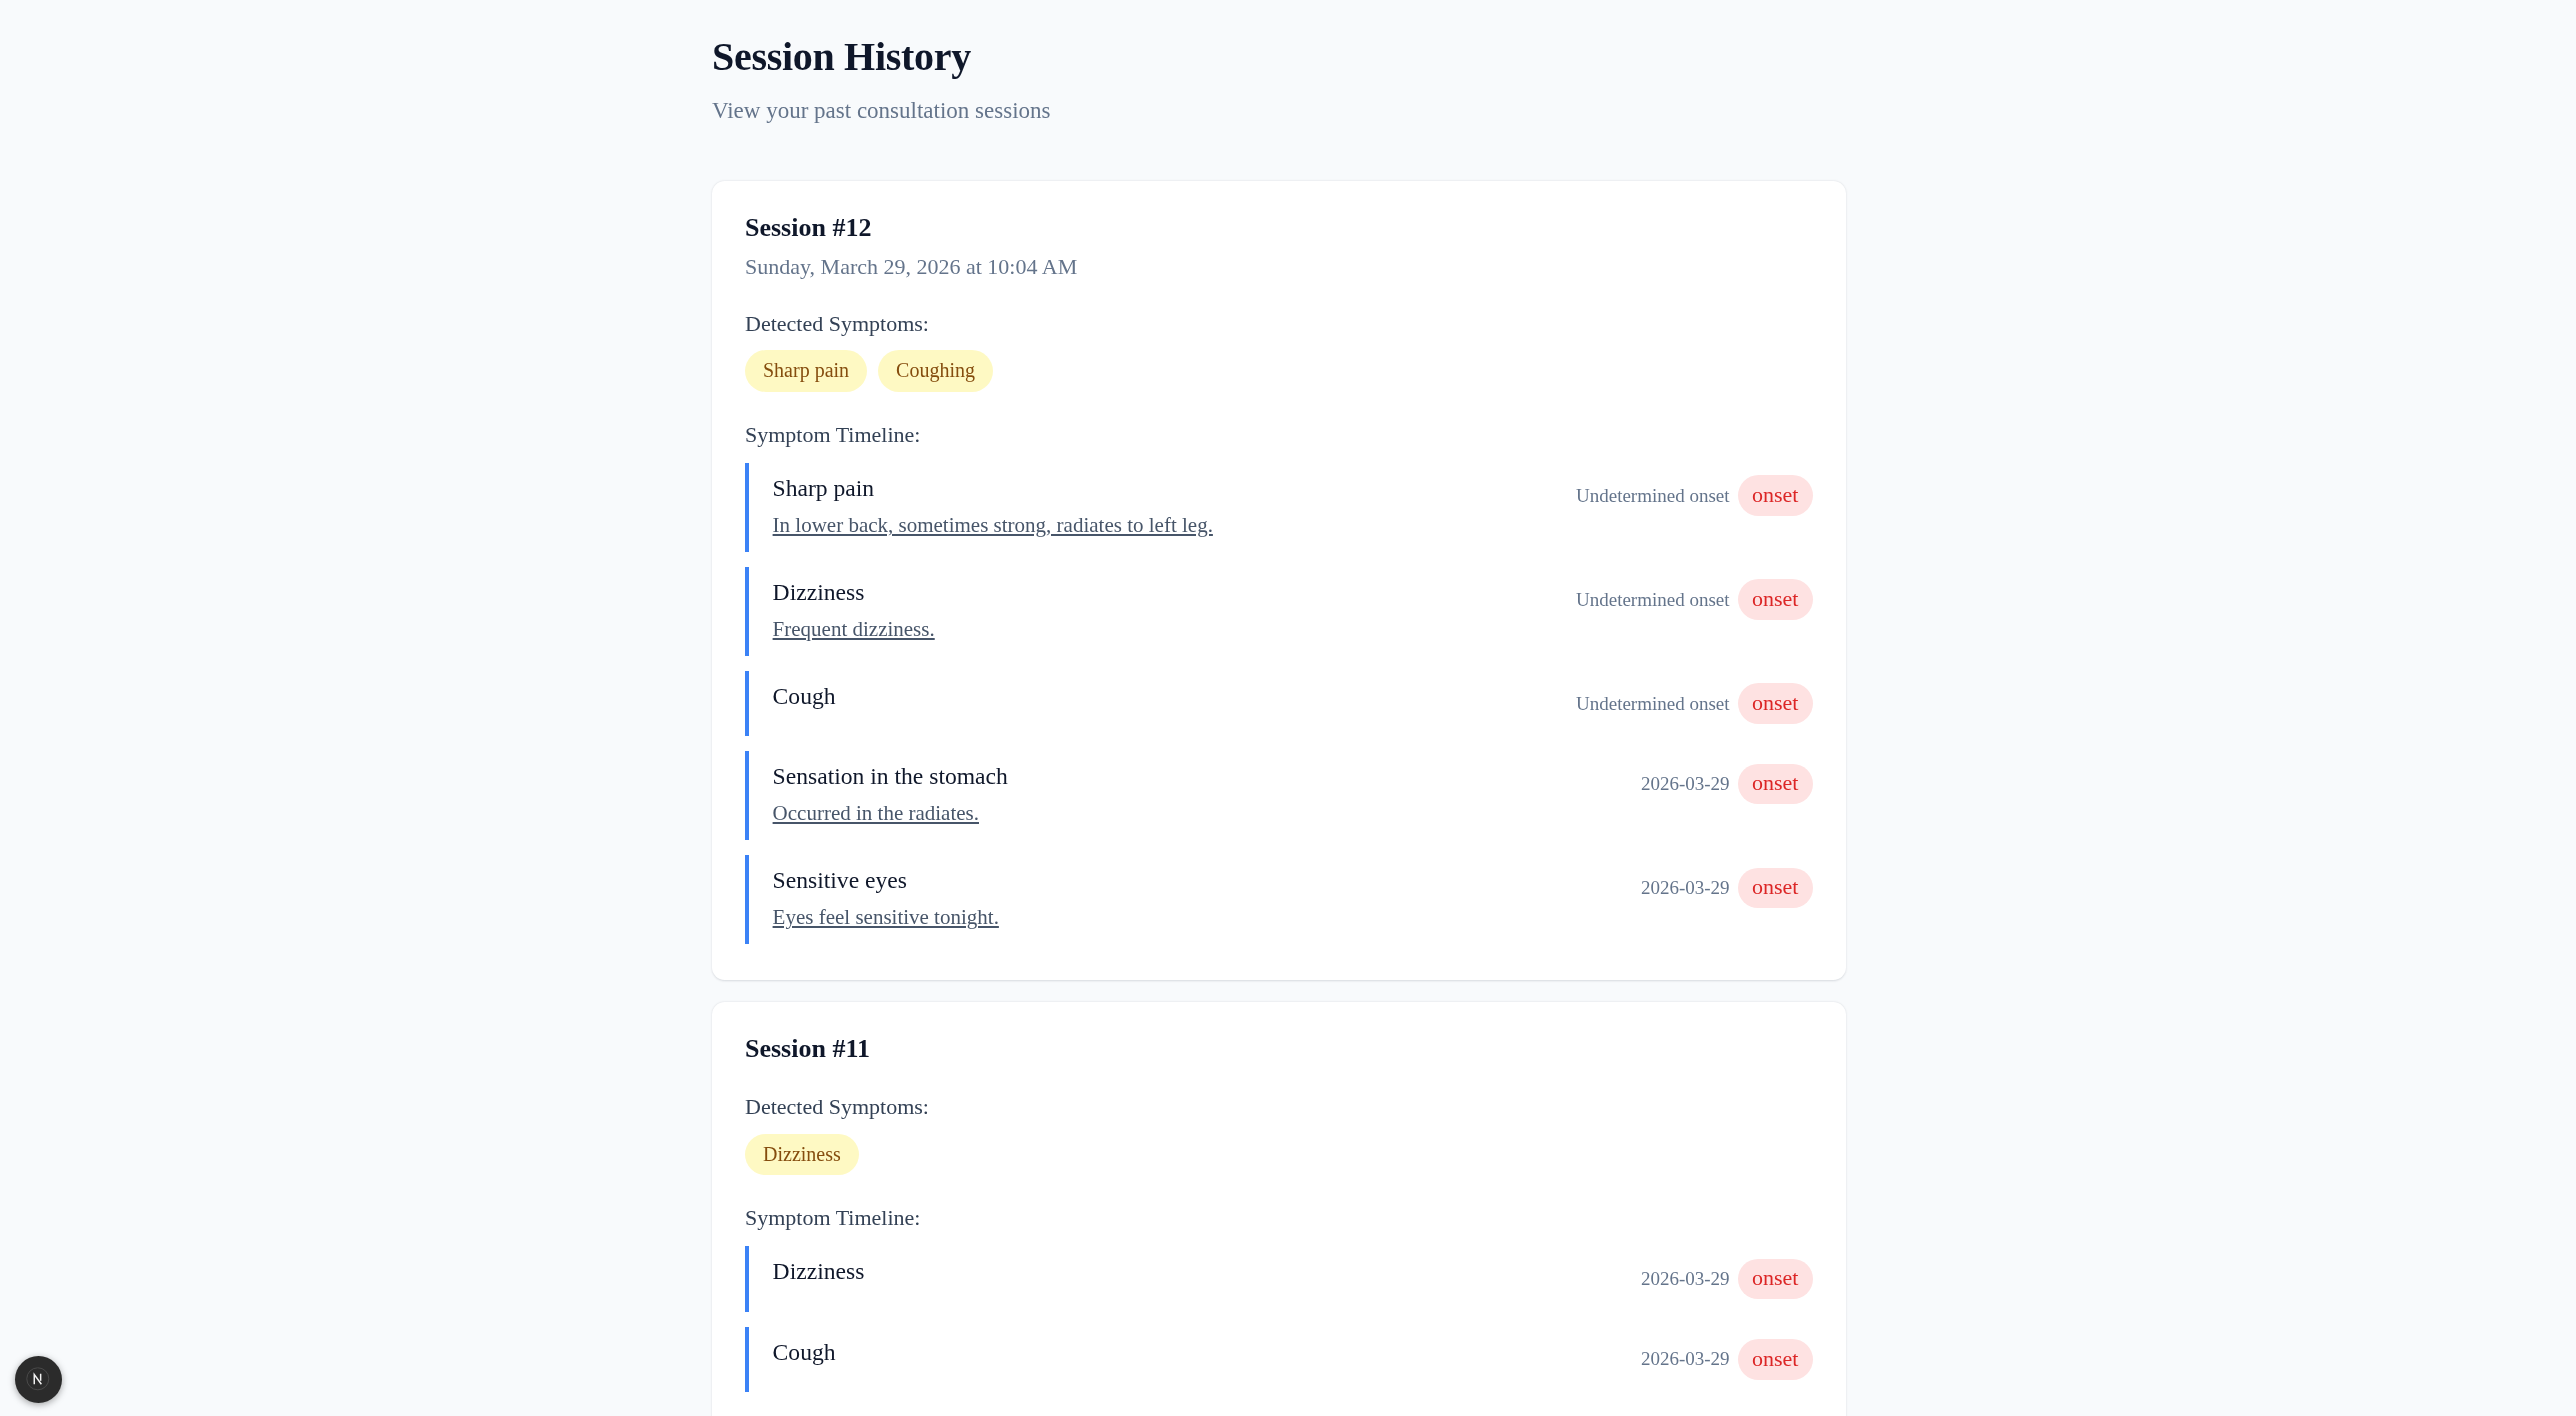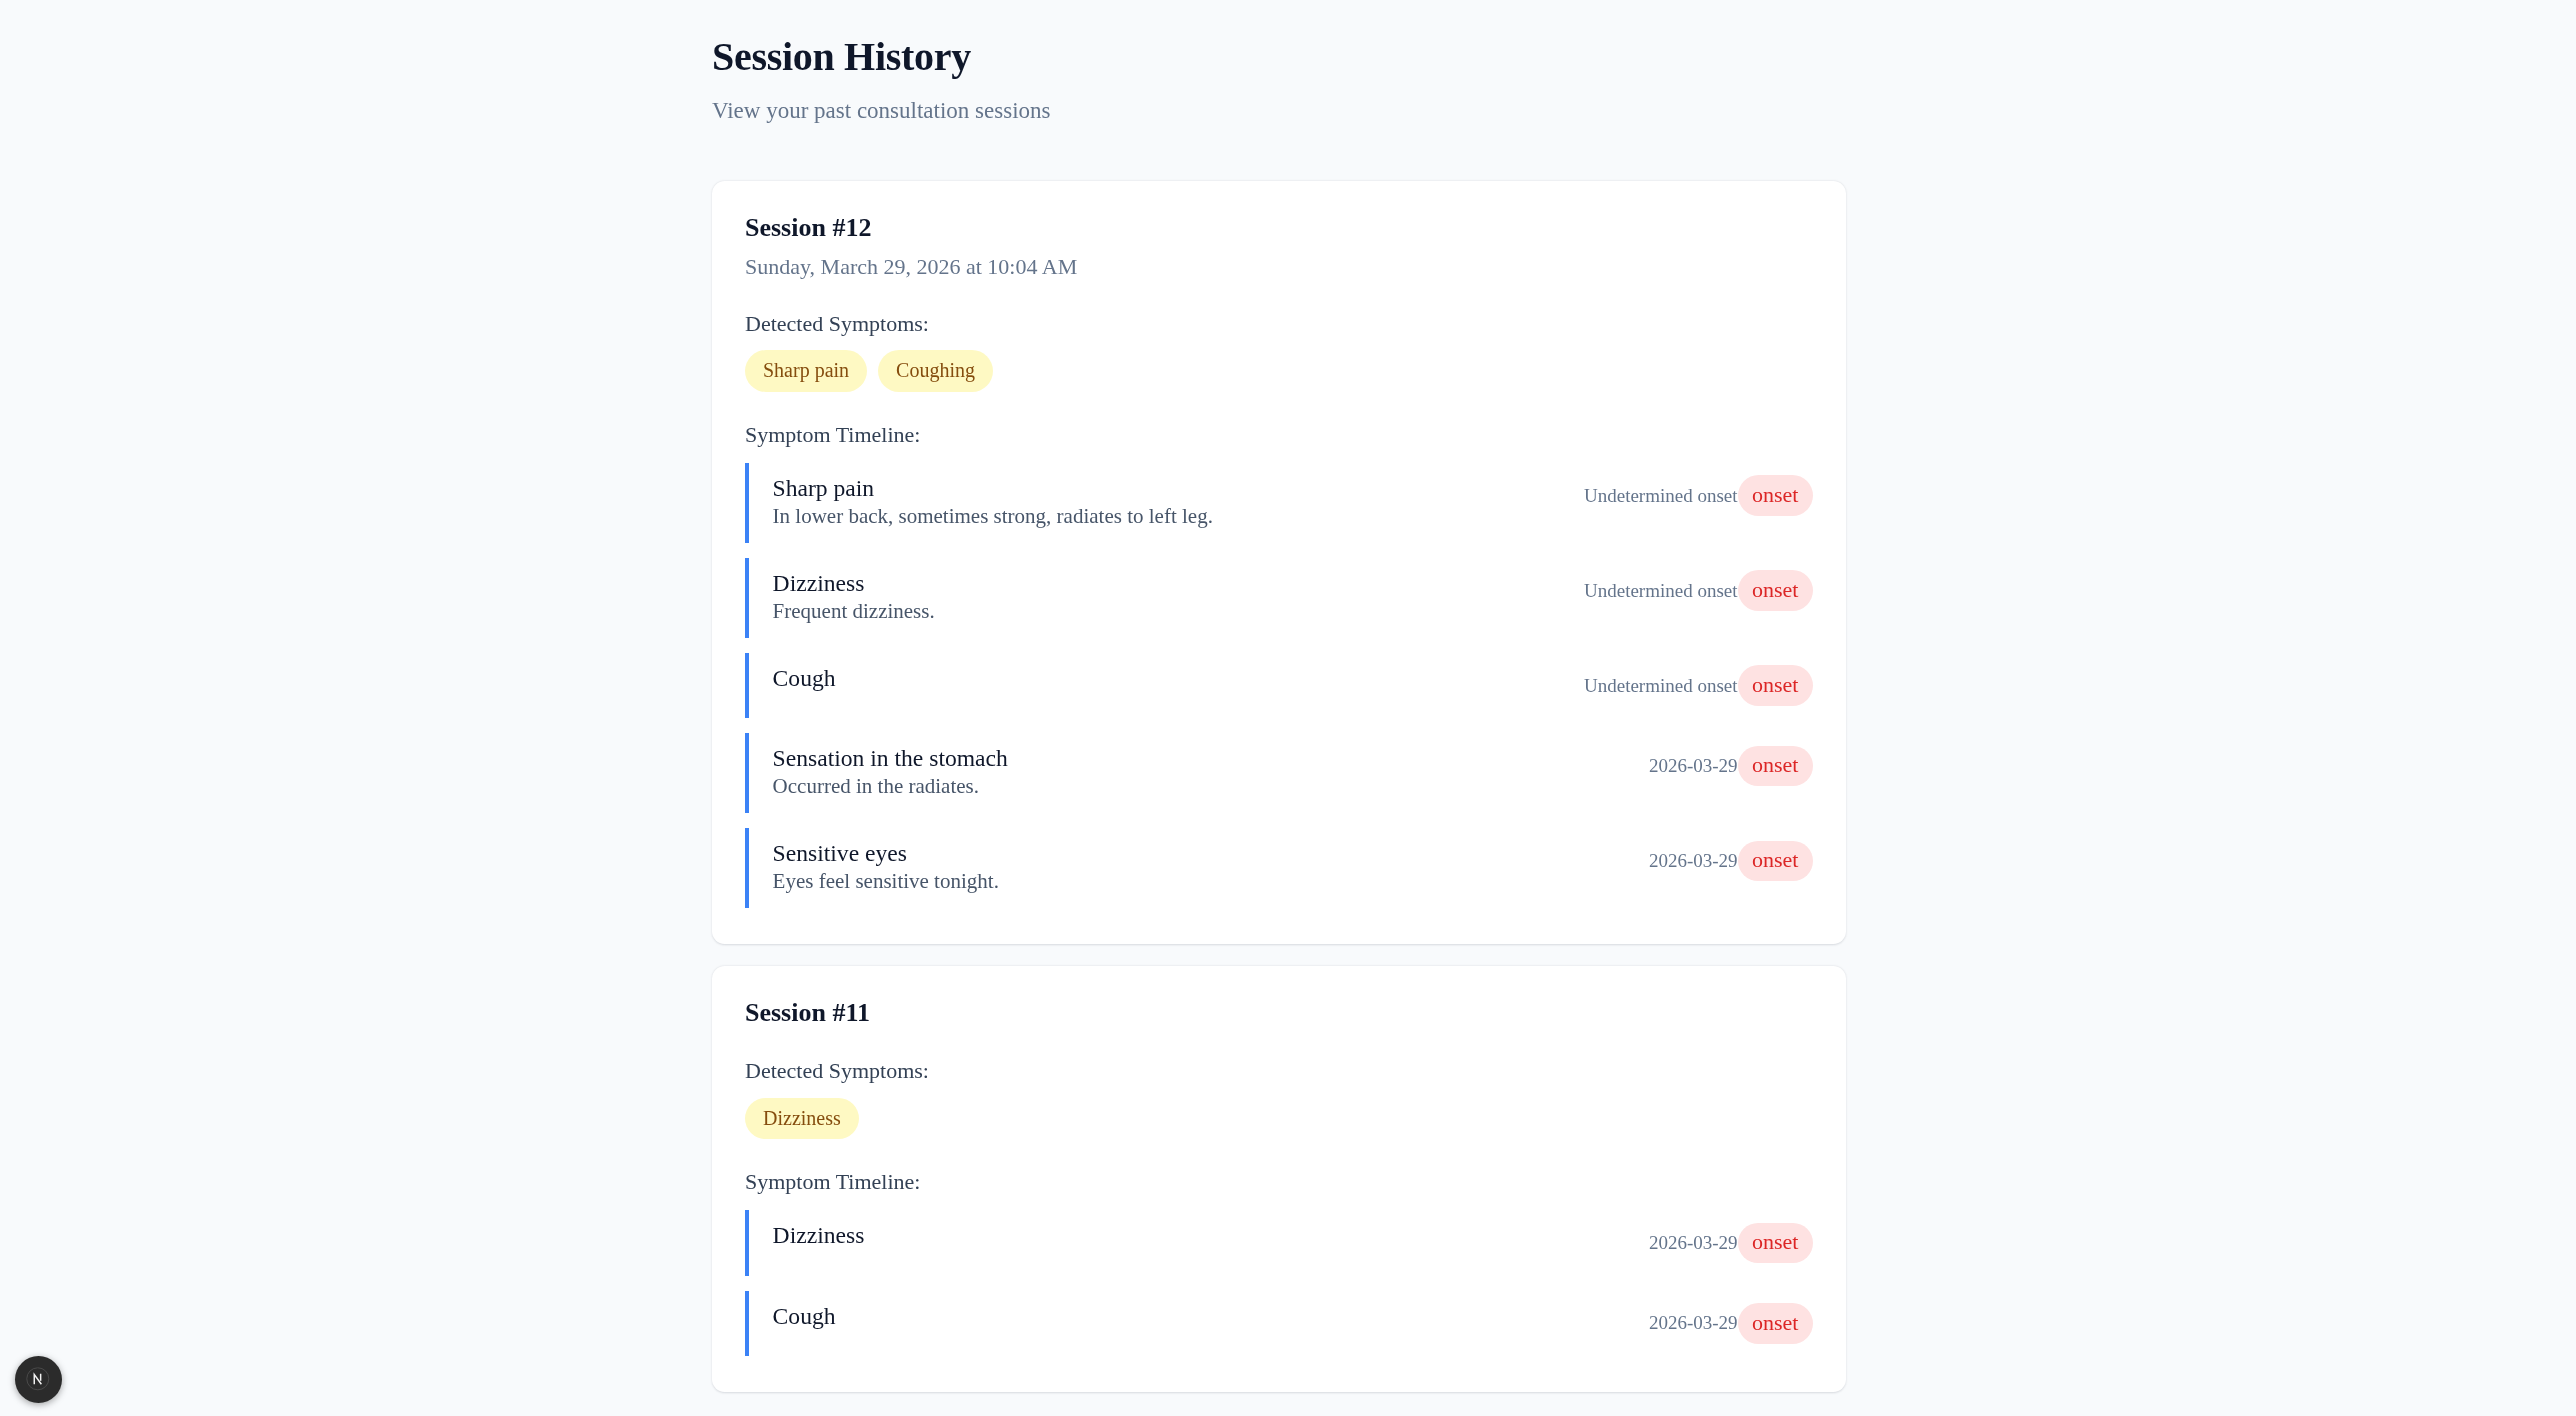--- a/index.html
+++ b/index.html
@@ -123,31 +123,32 @@
 
   .ti-left { flex: 1 1 auto; min-width: 0; }
 
   .ti-name {
     font-size: 23.6px;
     color: #0f172a;
     line-height: 1.25;
   }
 
   .ti-desc {
-    margin-top: 0;
+    margin-top: 9px;
     font-size: 21px;
     color: #475569;
     line-height: 1.3;
+    text-decoration: underline;
   }
 
   .ti-right {
     flex: 0 0 auto;
     display: flex;
     align-items: center;
-    gap: 0;
+    gap: 8px;
     padding-top: 1.8px;
   }
 
   .ti-date {
     font-size: 19px;
     color: #64748b;
     white-space: nowrap;
   }
 
   .onset-badge {

